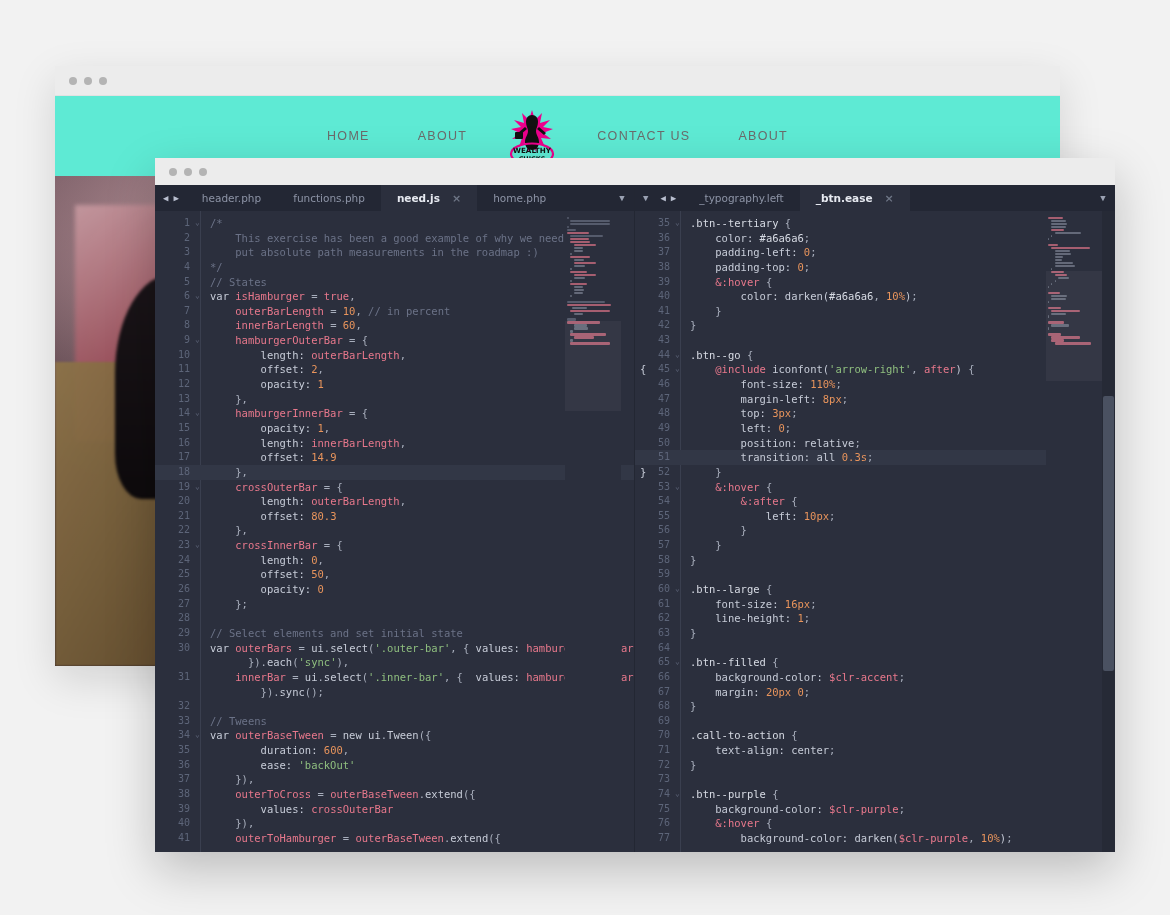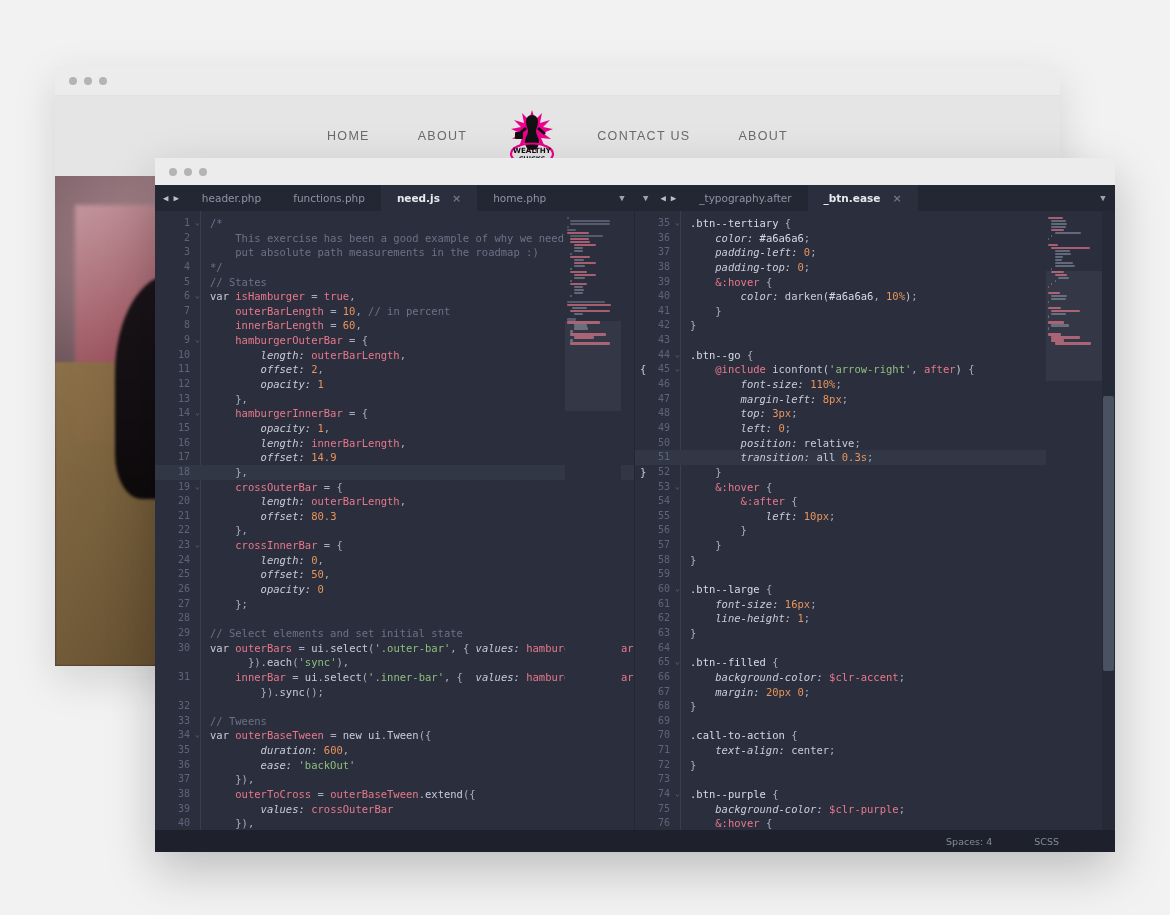--- a/index.html
+++ b/index.html
@@ -19,21 +19,21 @@
     box-shadow:0 14px 40px rgba(0,0,0,.13);
     overflow:hidden;
   }
   .browser-titlebar{
     height:30px; background:#ececec;
     display:flex; align-items:center; padding-left:14px; gap:7px;
     border-bottom:1px solid #e2e2e2;
   }
   .dot{ width:8px; height:8px; border-radius:50%; background:#b4b4b4; display:block;}
   .browser-nav{
-    height:80px; background:#e5e5e5;
+    height:80px; background:#5eead4;
     display:flex; align-items:center; justify-content:center; gap:0px;
     position:relative;
   }
   .nav-link{
     font-size:12.5px; letter-spacing:1.3px; color:#6b6b6b;
     text-decoration:none; padding:0 24px; white-space:nowrap;
     font-family:"Liberation Sans", sans-serif;
   }
   .brand-logo{
     width:62px; height:62px; position:relative; margin:0 10px;
@@ -134,21 +134,21 @@
   }
 
   
   .c-cmt { color:#6b7287; }
   .c-var { color:#e8788c; }
   .c-kw  { color:#c7ccd8; }
   .c-num { color:#e8945c; }
   .c-str { color:#8fbf7f; }
   .c-pln { color:#c7ccd8; }
   .c-punc{ color:#a8aebc; }
-  .c-prop{ color:#c7ccd8;font-style:italic; }
+  .c-prop{ color:#c7ccd8; }
   .c-sel { color:#d7dbe4;text-align:center; }
   .c-at  { color:#e8788c; }
   .c-hex { color:#d7dbe4; }
 
   
   .minimap{
     position:absolute; right:13px; top:0; width:56px; bottom:0;
     background:#2b2f3d; overflow:hidden; padding-top:6px;
   }
   .minimap .mrow{ height:2.4px; margin:0 0 0.6px 2px; border-radius:1px; }
@@ -302,21 +302,21 @@
 
     <div class="pane right">
       <div class="tabbar">
         <div class="tab-dd">▼</div>
         <div class="tab-arrows">
           <span class="tri">◀</span>
           <span class="tri">▶</span>
         </div>
         <div id="tabs-right" style="display:flex">
             <div class="tab">
-              <span>_typography.after</span>
+              <span>_typography.left</span>
             </div>
             <div class="tab active">
               <span>_btn.ease</span>
               <span class="xclose">×</span>
             </div>
           </div>
         <div class="tabbar-spacer"></div>
         <div class="tab-menu">▼</div>
       </div>
 
@@ -370,17 +370,13 @@
             <div class="mrow" style="margin-left: 8.8px; width: 36.1px; background: rgba(232, 120, 140, 0.65);"></div>
           </div>
         <div class="scrollbar-track">
           <div class="scrollbar-thumb" style="top:185px;height:275px;"></div>
         </div>
       </div>
     </div>
 
   </div>
 
-  <div class="statusbar">
-    <span>Spaces: 4</span>
-    <span>SCSS</span>
-  </div>
 </div>
 
 </body></html>

